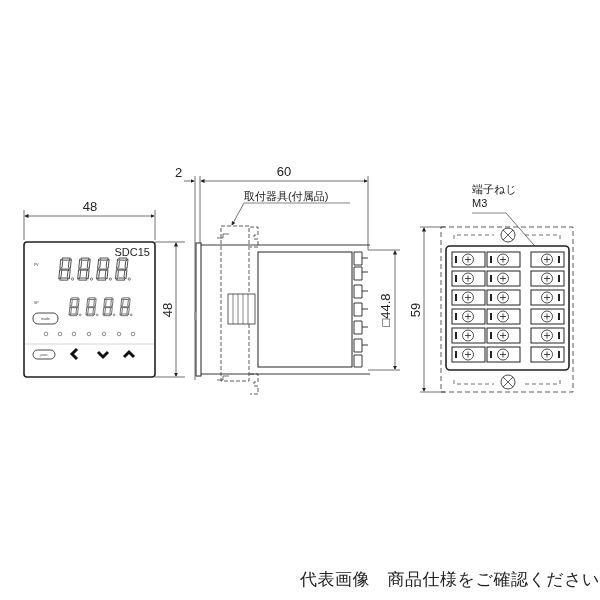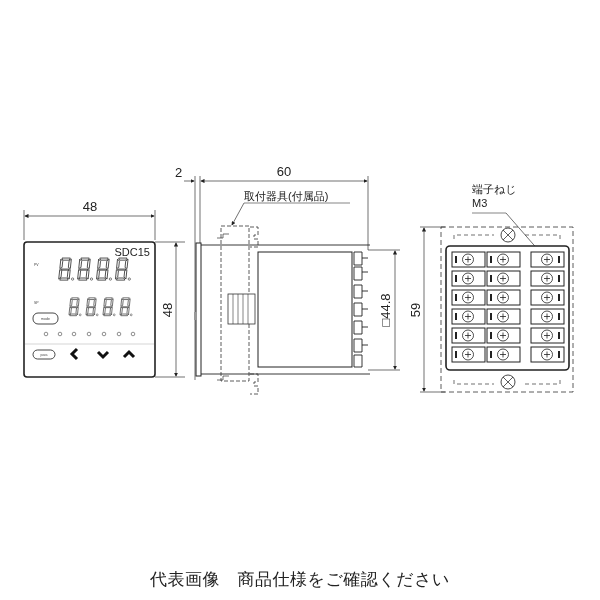--- a/index.html
+++ b/index.html
@@ -2,21 +2,21 @@
 <html><head>
 <meta charset="utf-8">
 <style>
   html, body { margin:0; padding:0; background:#ffffff; }
   body { width:600px; height:600px; position:relative; overflow:hidden;
          font-family:"DejaVu Sans", sans-serif; color:#222; }
   svg { position:absolute; left:0; top:0; }
   .dimtxt { font-family:"Liberation Sans", sans-serif; font-size:13px; fill:#222; }
   .smalltxt { font-family:"Liberation Sans", sans-serif; font-size:11px; fill:#222; }
   .tiny { font-family:"Liberation Sans", sans-serif; font-size:3.5px; fill:#444; }
-  .caption { position:absolute; left:0; width:600px; top:568px; text-align:center;
+  .caption { position:absolute; left:0; width:600px; top:568px; text-align:right;
              font-family:"DejaVu Sans", sans-serif; font-size:17px; color:#222; letter-spacing:0.5px; }
 </style>
 </head>
 <body>
 
 <svg width="600" height="600" viewBox="0 0 600 600">
   <defs>
     <marker id="arr" markerWidth="6" markerHeight="6" refX="5" refY="3" orient="auto">
       <path d="M0,0 L6,3 L0,6 Z" fill="#222"></path>
     </marker>

